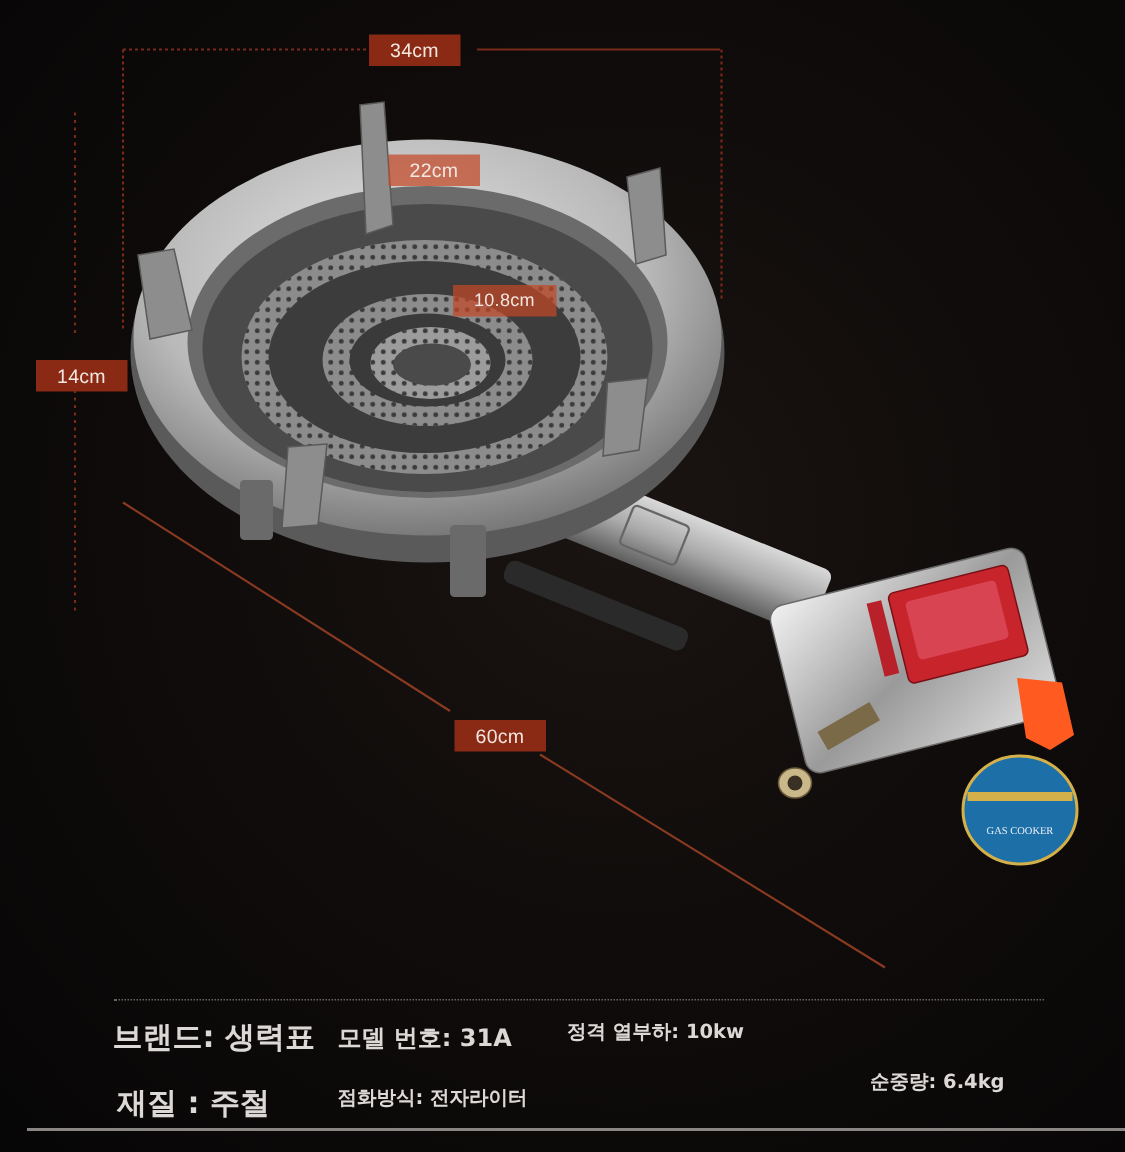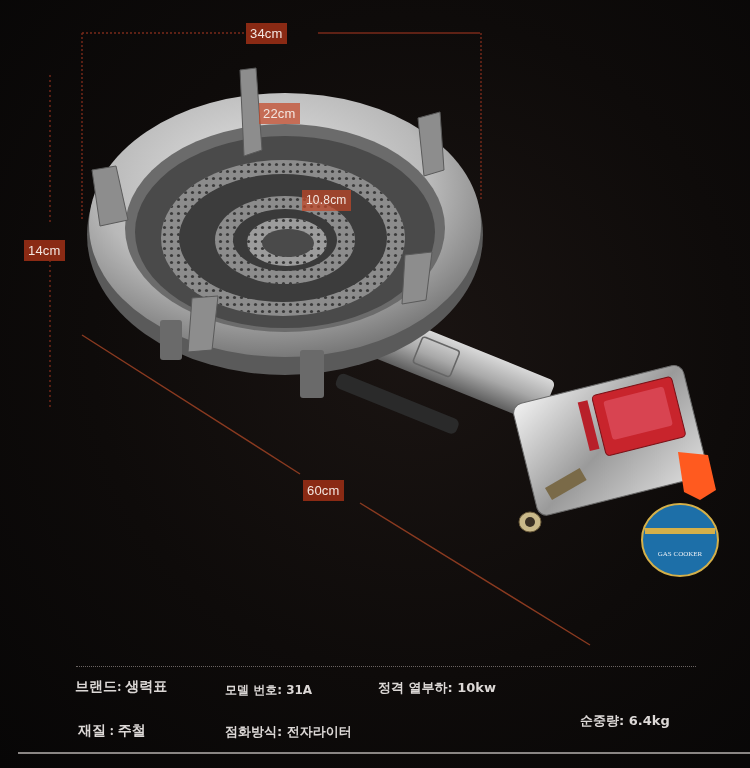--- a/index.html
+++ b/index.html
@@ -2,28 +2,28 @@
 <html><head>
   <meta charset="utf-8">
   <style>
     * { box-sizing: border-box; margin: 0; padding: 0; }
     html, body { width: 750px; height: 768px; background: #0b0909; overflow: hidden; }
     body { position: relative; font-family: "DejaVu Sans", "Liberation Sans", sans-serif; color: #e8e4e2; }
     .stage { position: absolute; left: 0; top: 0; width: 750px; height: 768px;
       background: radial-gradient(ellipse at 55% 45%, #1a1412 0%, #0e0b0a 55%, #070606 100%); }
     svg.product { position: absolute; left: 0; top: 0; width: 750px; height: 660px; }
     .dim-label { position: absolute; background: #8a2a14; color: #f3e6e0; font-size: 13px;
-      padding: 2px 4px; line-height: 17px; font-family: "Liberation Sans", sans-serif; letter-spacing: 0.2px; }
+      padding: 2px 14px; line-height: 17px; font-family: "Liberation Sans", sans-serif; letter-spacing: 0.2px; }
     .dim-label.soft { background: rgba(196,72,40,0.72); }
     .divider-top { position: absolute; left: 76px; top: 666px; width: 620px; height: 1px;
       border-top: 1px dotted #6a6462; }
     .divider-bottom { position: absolute; left: 18px; top: 752px; width: 732px; height: 2px; background: #8a8684; }
     .spec { position: absolute; white-space: nowrap; color: #dcd8d6; font-weight: bold; }
-    .spec.lg { font-size: 14px; font-family: Liberation Serif, serif; }
-    .spec.sm { font-size: 12px; }
+    .spec.lg { font-size: 20px; }
+    .spec.sm { font-size: 16px; }
     .spec.md { font-size: 13px; }
   </style>
 </head>
 <body>
 
 <div class="stage">
 
   <svg class="product" viewBox="0 0 750 660">
     <defs>
       <radialGradient id="ringG" cx="45%" cy="35%" r="70%">

